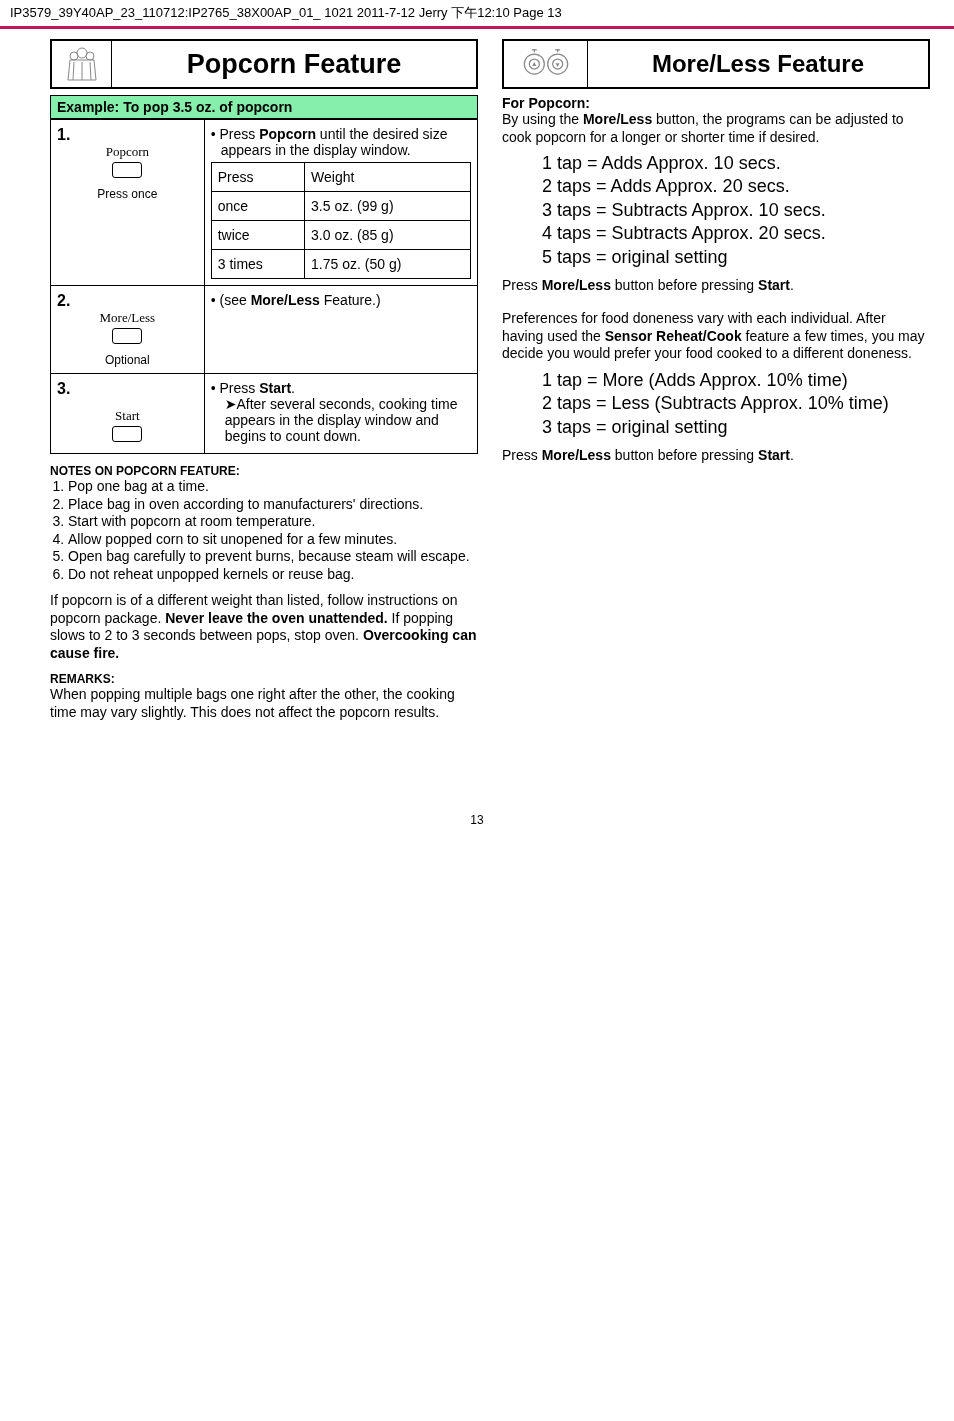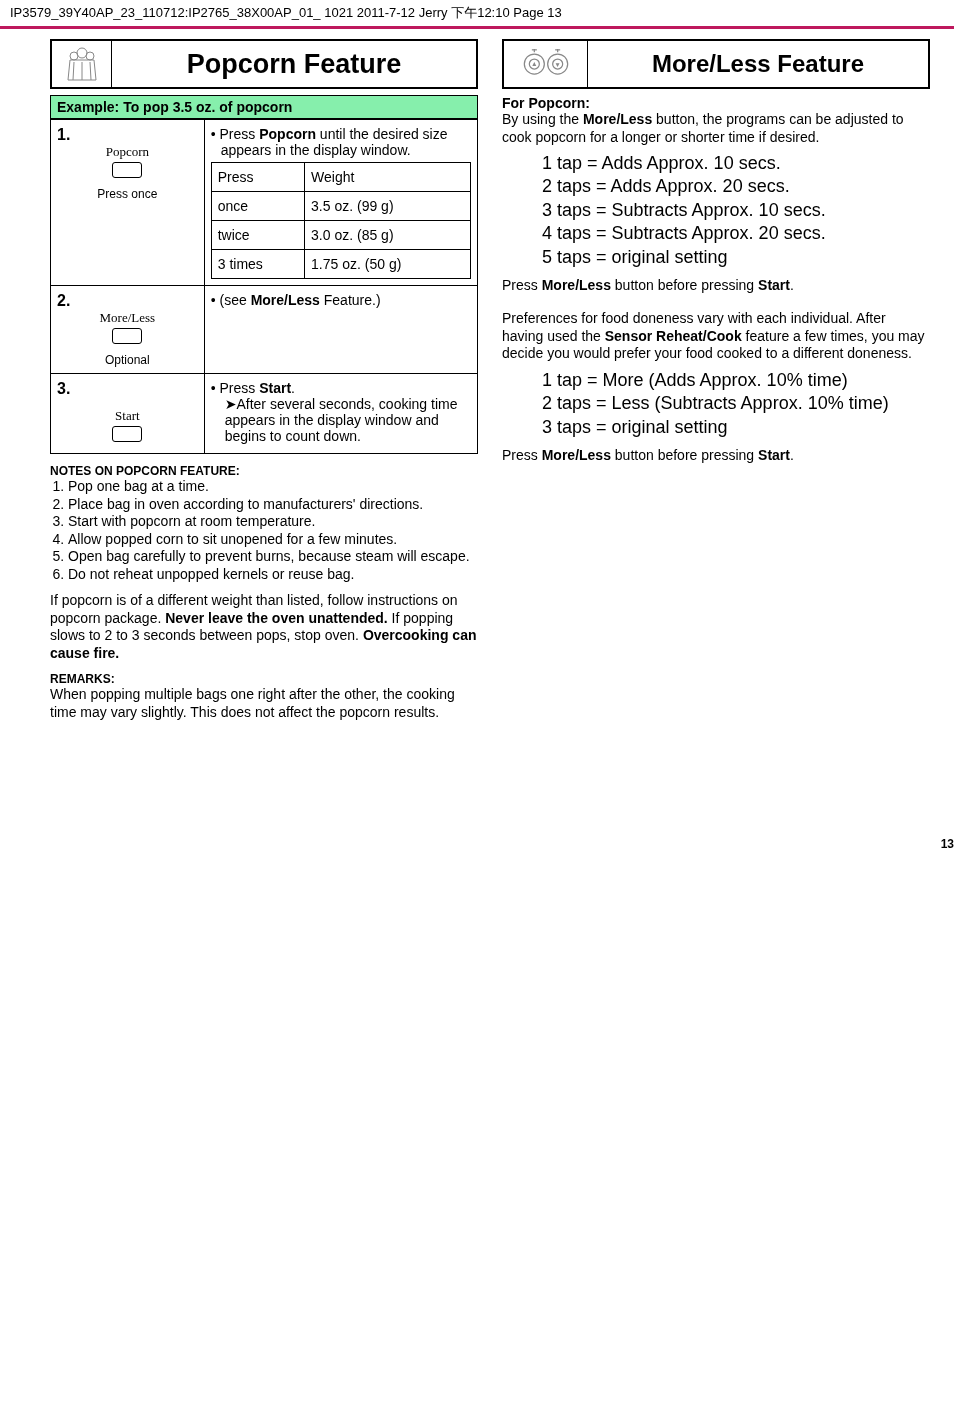--- a/index.html
+++ b/index.html
@@ -23,21 +23,21 @@
   .bullet-block { padding-left: 10px; text-indent: -10px; }
   .arrow { font-family: sans-serif; }
   h3.notes { font-weight: bold; font-size: 12px; margin-top: 10px; }
   ol.notes-list { padding-left: 18px; font-size: 14px; line-height: 1.25; }
   ol.notes-list li { margin-bottom: 0; }
   p.body { font-size: 14px; line-height: 1.25; margin-top: 8px; }
   .sub-indent { padding-left: 14px; }
   .right-col .section-icon { width: 84px; }
   .right-col h4 { font-weight: bold; font-size: 14px; margin-top: 6px; }
   .right-list { font-size: 18px; line-height: 1.3; margin-top: 6px; margin-left: 40px; }
-  .page-num { text-align: right; font-weight: bold; font-size: 12px; margin-top: 96px; }
+  .page-num { text-align: center; font-weight: normal; font-size: 12px; margin-top: 72px; }
   .center-col { text-align:center; }
   .small-ctrl { font-size: 12px; display:block; margin-top:4px;}
   .col-left { width: 52%; }
   .col-right { width: 48%; }
   .mt { margin-top: 8px; }
 </style>
 </head>
 <body>
 
 <div class="page-header">IP3579_39Y40AP_23_110712:IP2765_38X00AP_01_  1021  2011-7-12  Jerry  下午12:10  Page 13</div>

